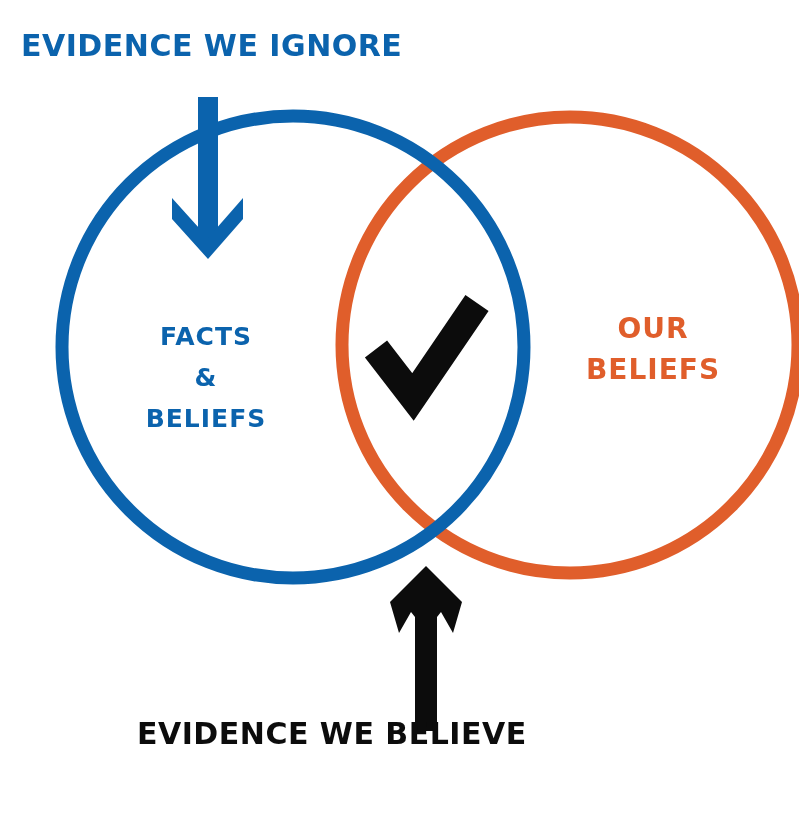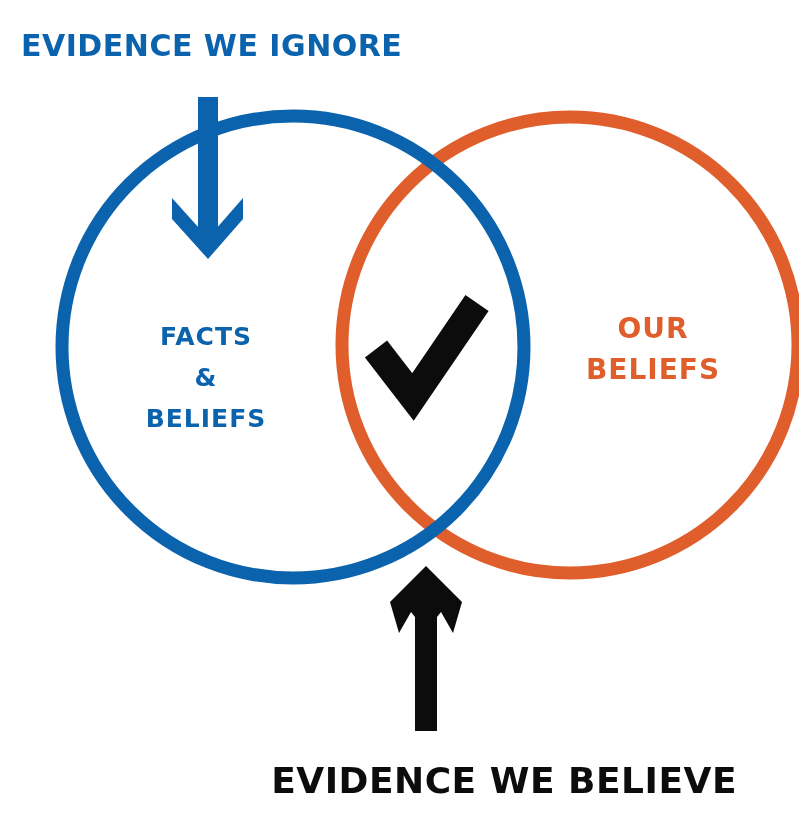--- a/index.html
+++ b/index.html
@@ -27,24 +27,24 @@
   }
   .title-top {
     left: 21px;
     top: 28px;
     font-size: 30px;
     letter-spacing: 0.5px;
     color: #0B63AD;
   }
   .title-bottom {
     left: 137px;
-    top: 760px;
+    top: 716px;
     width: 600px;
-    text-align: right;
-    font-size: 36px;
+    text-align: left;
+    font-size: 30px;
     letter-spacing: 0.5px;
     color: #0C0C0C;
   }
   .circle-label {
     text-align: center;
     font-weight: bold;
   }
   .label-facts {
     left: 56px;
     top: 284px;

